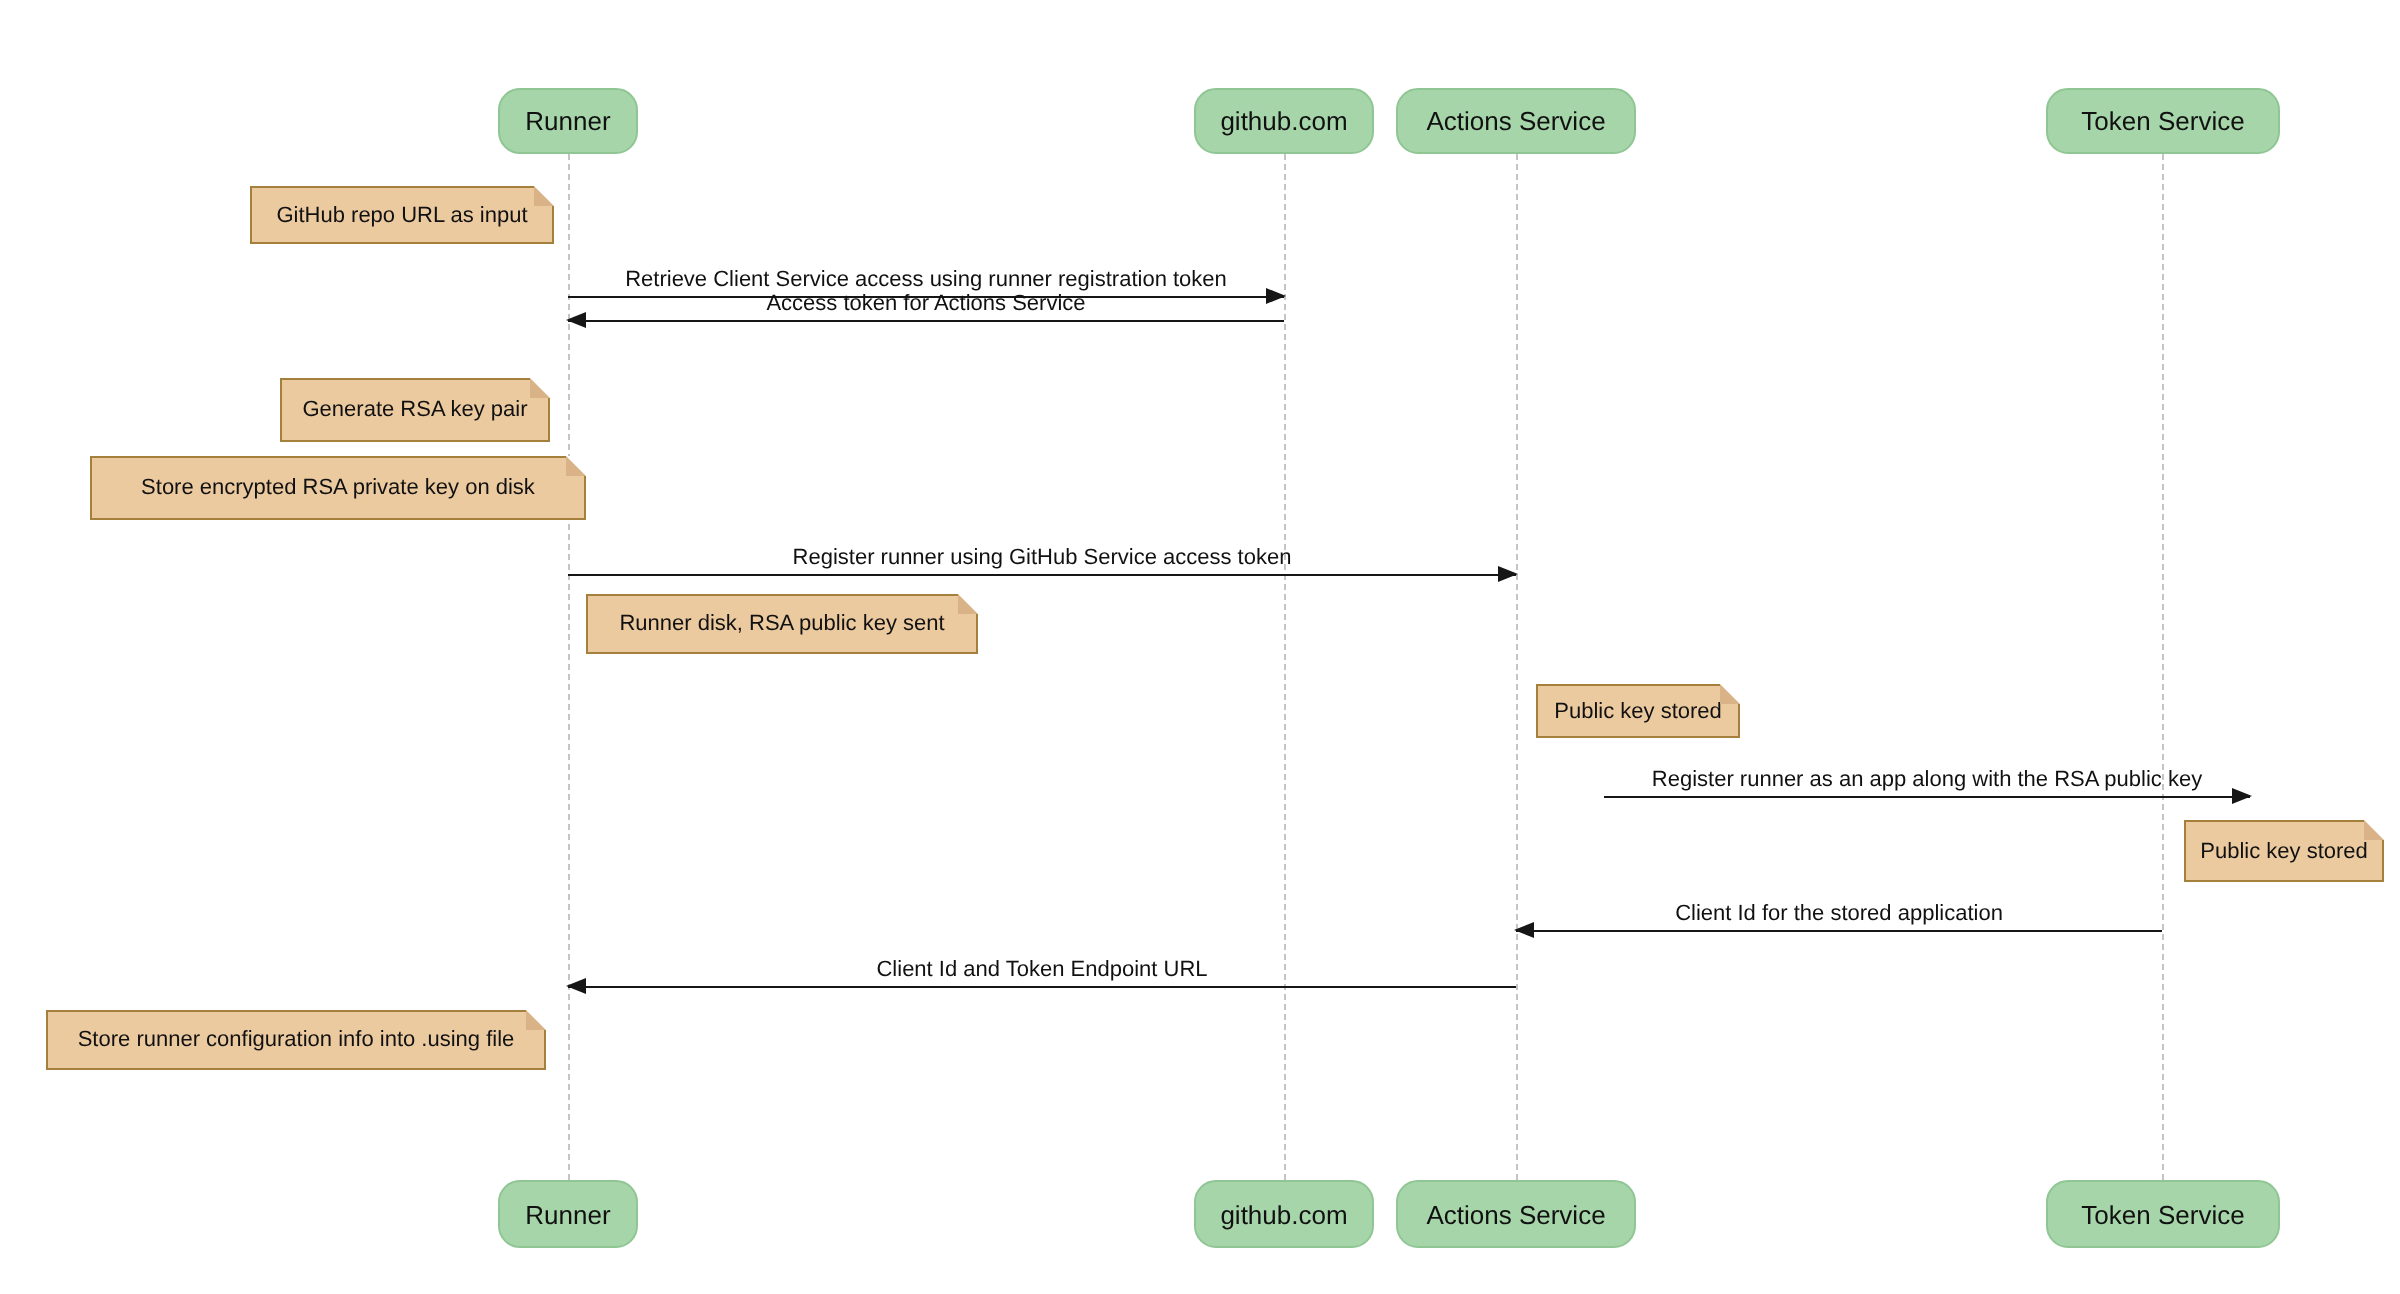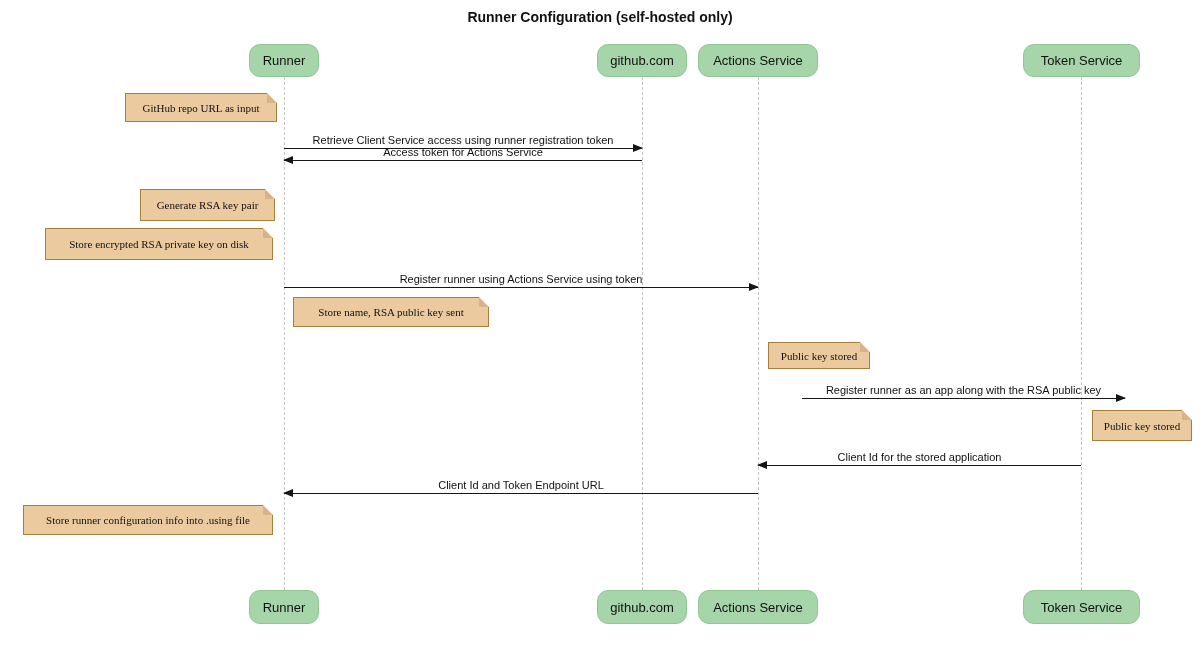--- a/index.html
+++ b/index.html
@@ -21,31 +21,30 @@
          background:var(--actor-fill);border:1px solid var(--actor-border);border-radius:11px;white-space:nowrap;}
   .actor.bottom{height:34px;line-height:33px;}
   .msg{position:absolute;height:0;border-top:1px solid var(--line);}
   .msg .label{position:absolute;left:0;right:0;bottom:3px;text-align:center;font-size:11px;white-space:nowrap;}
   .msg .head-r{position:absolute;right:-1px;top:-5px;width:0;height:0;
                border-left:10px solid var(--line);border-top:4.5px solid transparent;border-bottom:4.5px solid transparent;}
   .msg .head-l{position:absolute;left:-1px;top:-5px;width:0;height:0;
                border-right:10px solid var(--line);border-top:4.5px solid transparent;border-bottom:4.5px solid transparent;}
   .note{position:absolute;background:var(--note-fill);border:1px solid var(--note-border);
         font-size:11px;display:flex;align-items:center;justify-content:center;text-align:center;
-        padding:0 20px;white-space:nowrap;font-family:Liberation Serif, serif;}
+        padding:0 20px;white-space:nowrap;}
   .note::before{content:"";position:absolute;top:-1px;right:-1px;width:0;height:0;
         border-style:solid;border-width:0 10px 10px 0;
         border-color:#ffffff #ffffff var(--note-fold) var(--note-fold);}
 </style>
 </head>
 <body>
 
 <div class="stage">
 
-  <div class="title">Runner Configuration (self-hosted only)</div>
 
   <div class="lifeline" style="left:284px;"></div>
   <div class="lifeline" style="left:642px;"></div>
   <div class="lifeline" style="left:758px;"></div>
   <div class="lifeline" style="left:1081px;"></div>
 
   <div class="actor" style="left:249px;top:44px;width:70px;">Runner</div>
   <div class="actor" style="left:597px;top:44px;width:90px;">github.com</div>
   <div class="actor" style="left:698px;top:44px;width:120px;">Actions Service</div>
   <div class="actor" style="left:1023px;top:44px;width:117px;">Token Service</div>
@@ -61,31 +60,31 @@
 
   <div class="msg" style="left:284px;top:160px;width:358px;">
     <span class="label">Access token for Actions Service</span>
     <span class="head-l"></span>
   </div>
 
   <div class="note" style="left:140px;top:189px;width:135px;height:32px;">
     <span>Generate RSA key pair</span>
   </div>
 
-  <div class="note" style="left:45px;top:228px;width:228px;height:32px;">
+  <div class="note" style="left:45px;top:228px;width:248px;height:32px;">
     <span>Store encrypted RSA private key on disk</span>
   </div>
 
   <div class="msg" style="left:284px;top:287px;width:474px;">
-    <span class="label">Register runner using Actions Service using token</span>
+    <span class="label">Register runner using GitHub Service access token</span>
     <span class="head-r"></span>
   </div>
 
   <div class="note" style="left:293px;top:297px;width:196px;height:30px;">
-    <span>Store name, RSA public key sent</span>
+    <span>Runner disk, RSA public key sent</span>
   </div>
 
   <div class="note" style="left:768px;top:342px;width:102px;height:27px;">
     <span>Public key stored</span>
   </div>
 
   <div class="msg" style="left:802px;top:398px;width:323px;">
     <span class="label">Register runner as an app along with the RSA public key</span>
     <span class="head-r"></span>
   </div>

